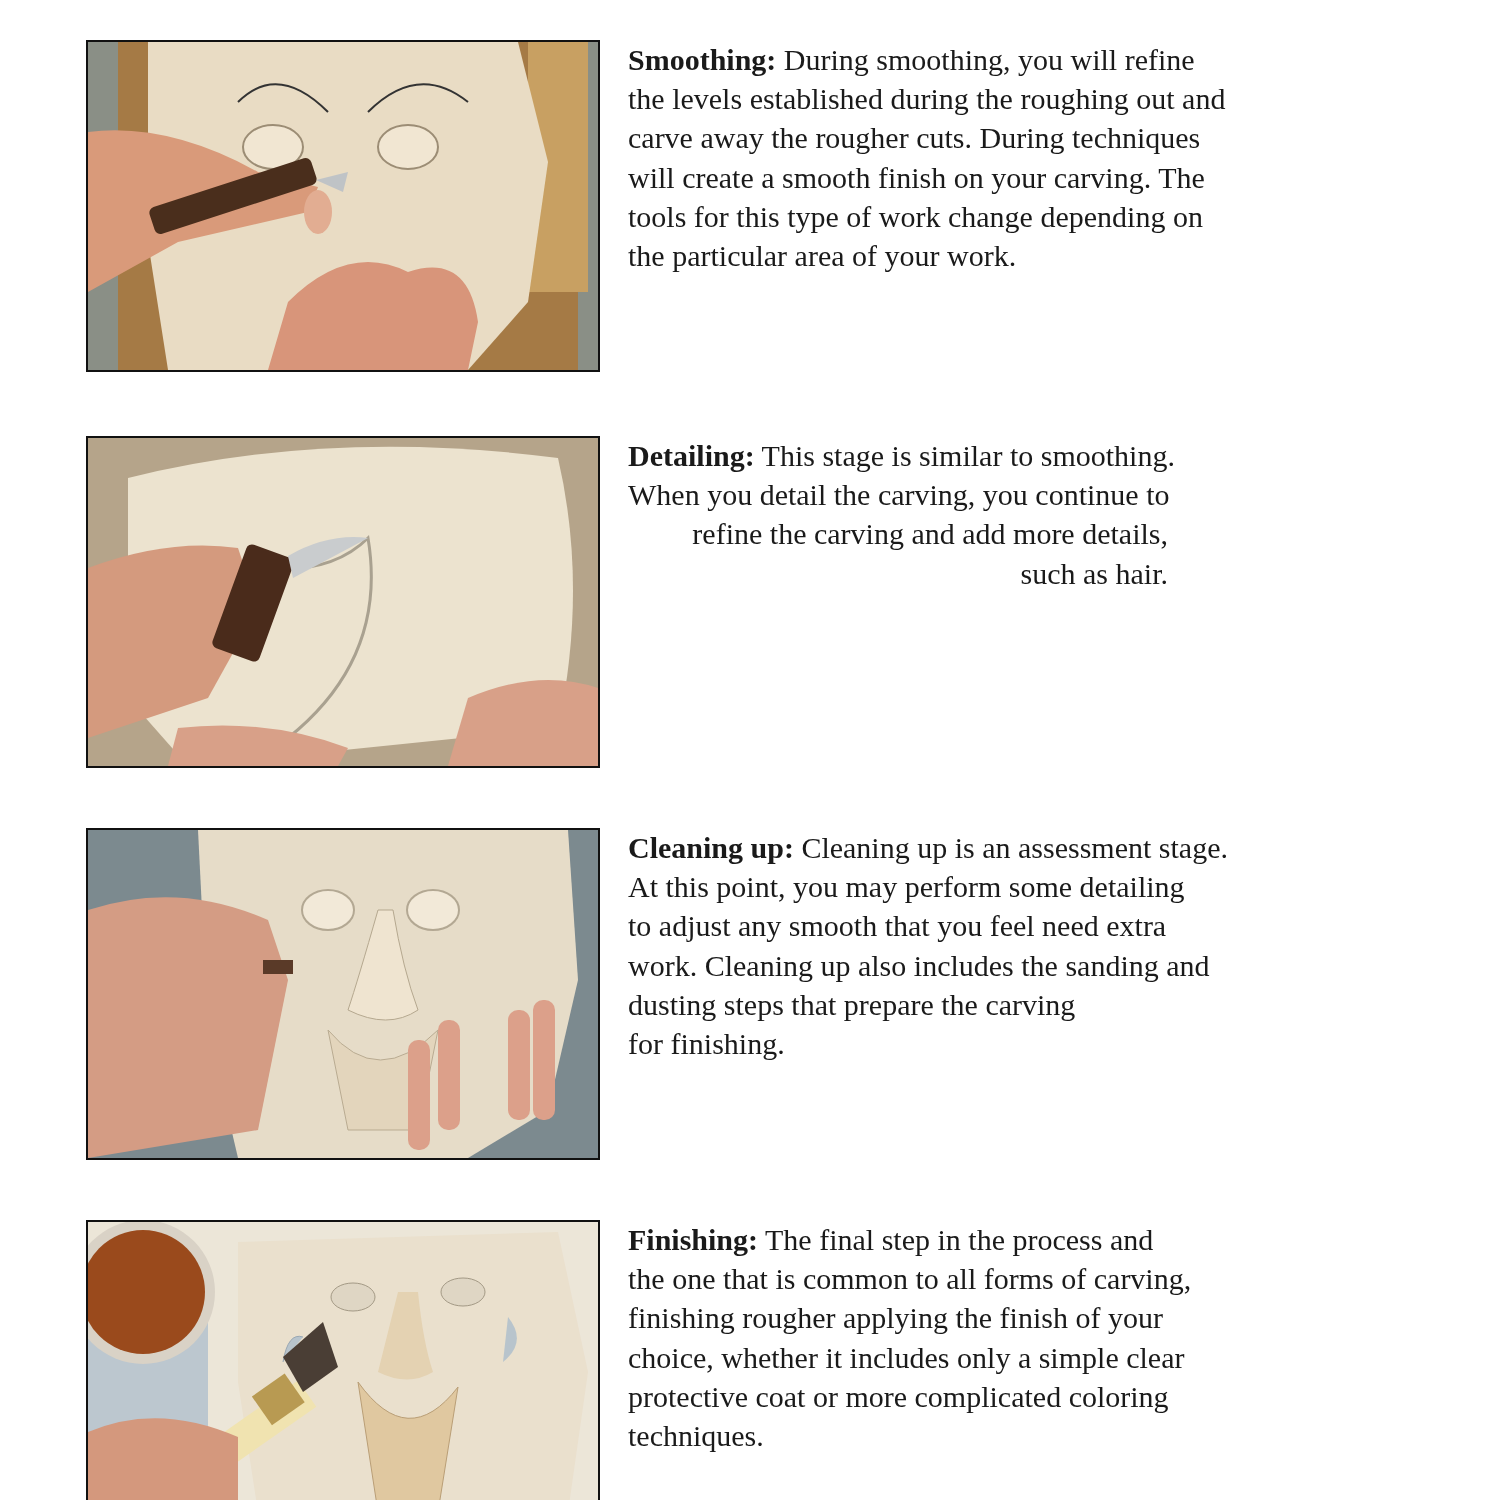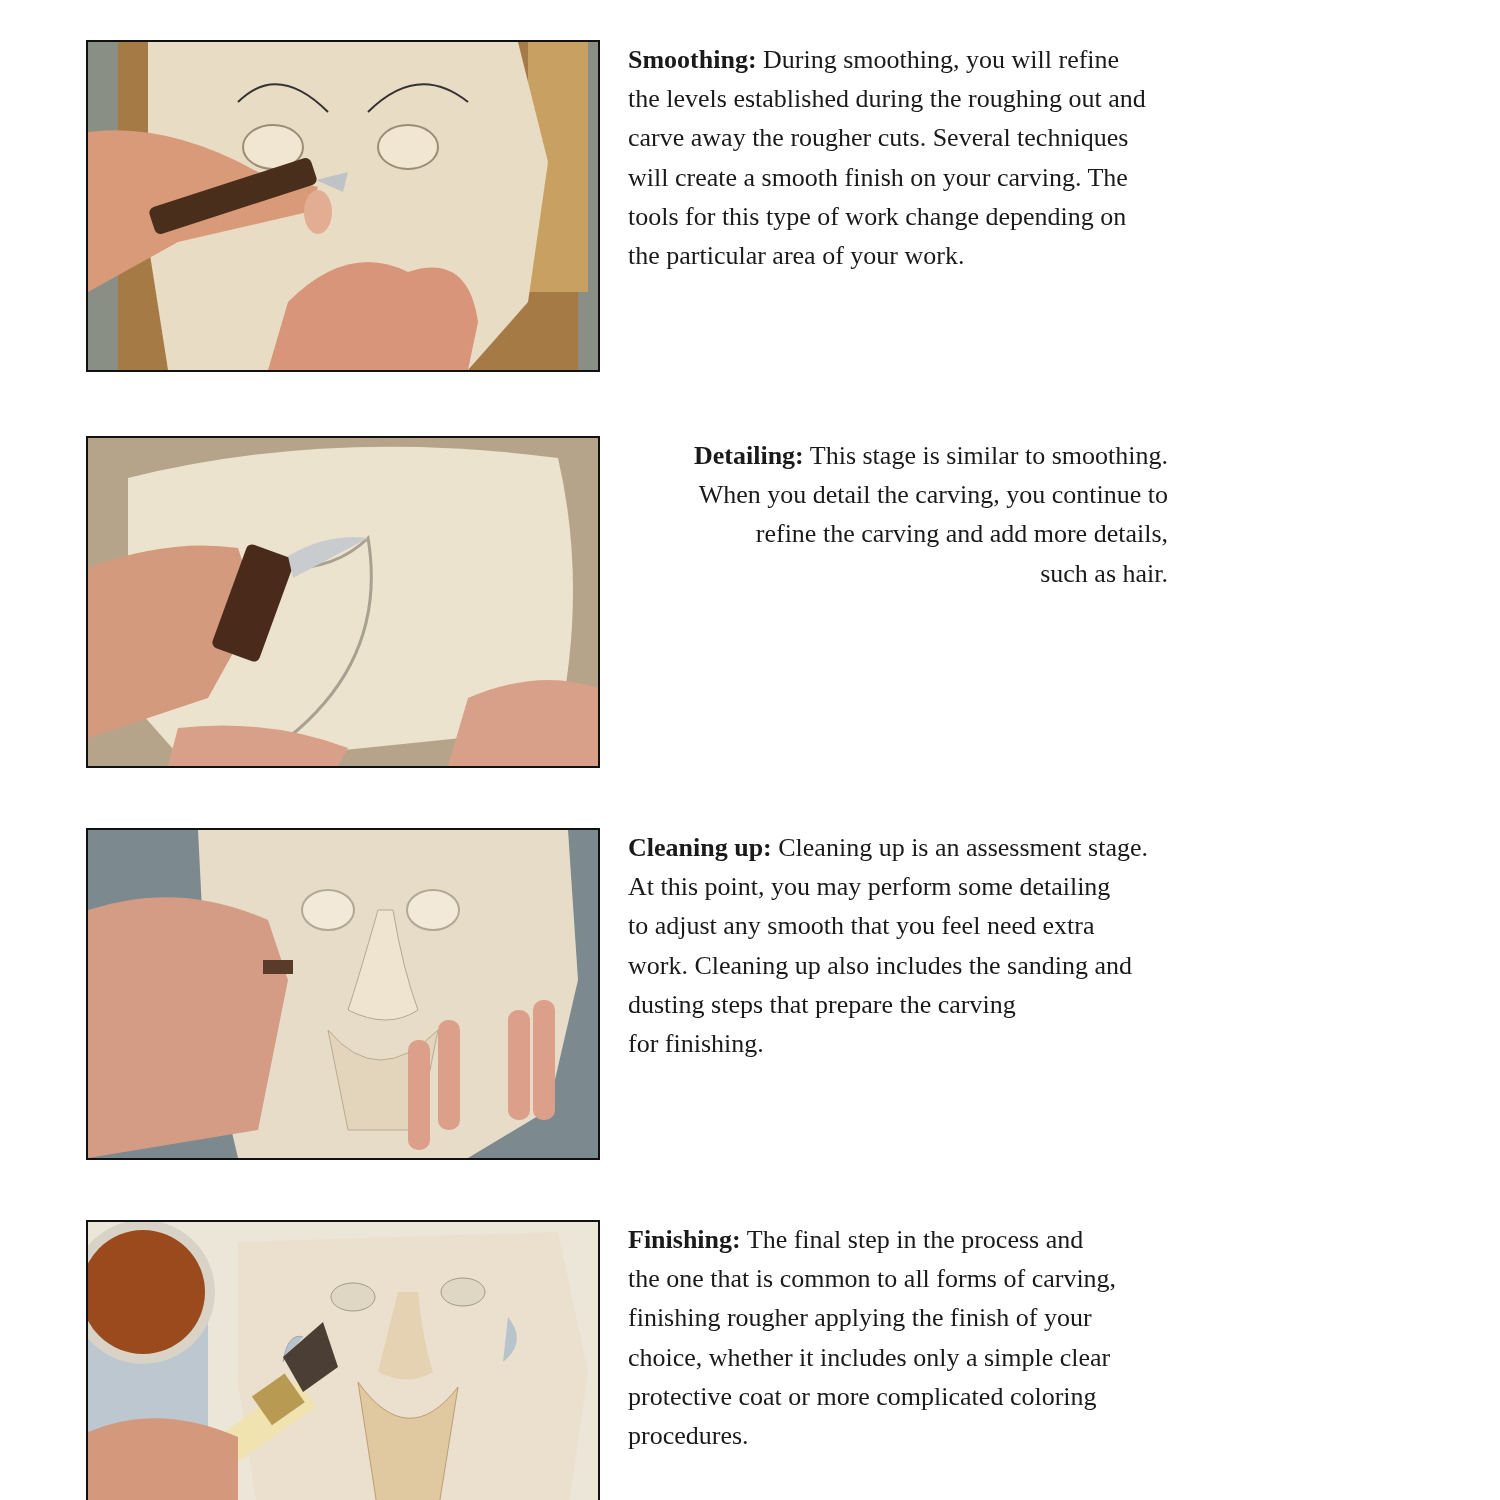--- a/index.html
+++ b/index.html
@@ -2,21 +2,21 @@
 <html><head>
 <meta charset="utf-8">
 <style>
   html, body { margin: 0; padding: 0; background: #ffffff; }
   body { width: 1500px; height: 1500px; position: relative; overflow: hidden;
          font-family: "Liberation Serif", "DejaVu Serif", serif; color: #1a1a1a; }
   .section { position: absolute; left: 86px; width: 1100px; height: 332px; }
   .photo { position: absolute; left: 0; top: 0; width: 510px; height: 328px;
            border: 2px solid #111; overflow: hidden; }
   .text { position: absolute; left: 542px; top: 0; width: 540px;
-          font-size: 26px; line-height: 39.2px; }
+          font-size: 30px; line-height: 39.2px; }
   .text .lead { font-weight: bold; }
   .line { display: block; white-space: nowrap; }
   svg { display: block; }
 </style>
 </head>
 <body>
 
 <div class="section" style="top:40px;">
   <div class="photo" title="Hands using a carving knife to smooth a wooden face carving">
     <svg width="510" height="328" viewBox="0 0 510 328">
@@ -31,21 +31,21 @@
       <path d="M0 90 Q80 80 170 130 L230 145 L220 170 L90 200 L0 250 Z" fill="#d99a7a"></path>
       <rect x="60" y="140" width="170" height="28" rx="6" fill="#4a2e1c" transform="rotate(-18 145 154)"></rect>
       <path d="M228 138 L260 130 L255 150 Z" fill="#bfc3c6"></path>
       <path d="M200 260 Q260 200 320 230 Q380 210 390 280 L380 328 L180 328 Z" fill="#d8957a"></path>
       <ellipse cx="230" cy="170" rx="14" ry="22" fill="#e2ad92"></ellipse>
     </svg>
   </div>
   <div class="text">
     <span class="line"><span class="lead">Smoothing:</span><span> During smoothing, you will refine</span></span>
     <span class="line">the levels established during the roughing out and</span>
-    <span class="line">carve away the rougher cuts. Several techniques</span>
+    <span class="line">carve away the rougher cuts. During techniques</span>
     <span class="line">will create a smooth finish on your carving. The</span>
     <span class="line">tools for this type of work change depending on</span>
     <span class="line">the particular area of your work.</span>
   </div>
 </div>
 
 <div class="section" style="top:436px;text-align:right;">
   <div class="photo" title="Hand carving hair details with a knife on a wooden carving">
     <svg width="510" height="328" viewBox="0 0 510 328">
       <rect width="510" height="328" fill="#b5a48a"></rect>
@@ -112,15 +112,15 @@
       <path d="M195 135 L235 100 L250 145 L215 170 Z" fill="#4a3e35"></path>
       <path d="M0 210 Q70 180 150 215 L150 290 L0 290 Z" fill="#d4987d"></path>
     </svg>
   </div>
   <div class="text">
     <span class="line"><span class="lead">Finishing:</span><span> The final step in the process and</span></span>
     <span class="line">the one that is common to all forms of carving,</span>
     <span class="line">finishing rougher applying the finish of your</span>
     <span class="line">choice, whether it includes only a simple clear</span>
     <span class="line">protective coat or more complicated coloring</span>
-    <span class="line">procedures.</span>
+    <span class="line">techniques.</span>
   </div>
 </div>
 
 </body></html>

